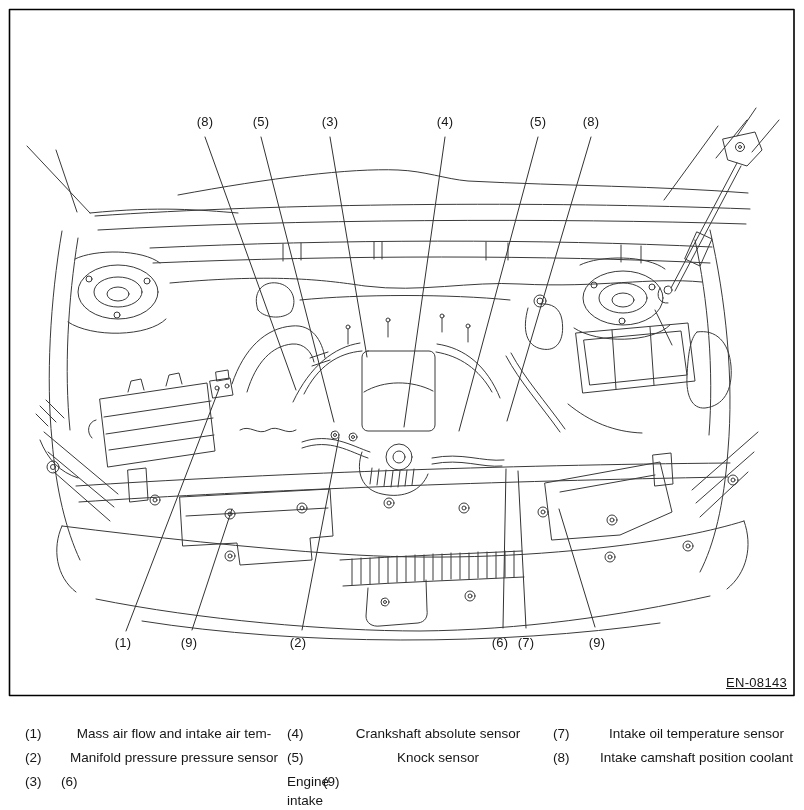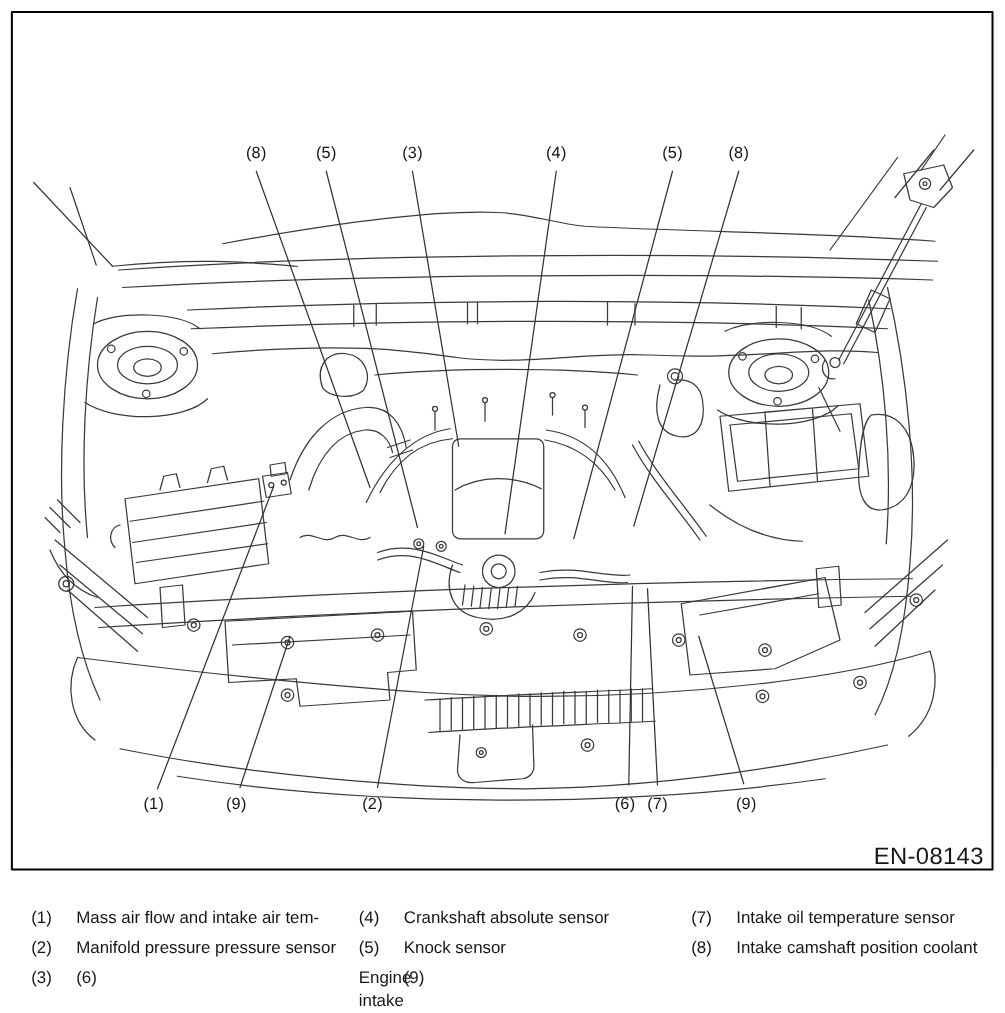--- a/index.html
+++ b/index.html
@@ -1,26 +1,26 @@
 <!DOCTYPE html>
 <html><head>
 <meta charset="utf-8">
 <style>
   html,body{margin:0;padding:0;background:#ffffff;}
   .page{position:relative;width:804px;height:810px;background:#fff;overflow:hidden;
         font-family:"Liberation Sans","DejaVu Sans",sans-serif;color:#161616;}
   .drawing-svg{position:absolute;left:0;top:0;}
   .callout{position:absolute;transform:translateX(-50%);font-size:13px;line-height:14px;
            color:#161616;white-space:nowrap;letter-spacing:0.2px;}
-  .diagram-code{position:absolute;right:17px;top:675px;font-size:19px;color:#161616;letter-spacing:0.3px;}
+  .diagram-code{position:absolute;right:17px;top:675px;font-size:13px;color:#161616;letter-spacing:0.3px;text-decoration:underline;}
   .legend{position:absolute;left:25px;top:724px;width:779px;display:grid;
           grid-template-columns:36px 226px 36px 230px 36px 215px;
           row-gap:5px;font-size:13.5px;line-height:19px;color:#161616;}
   .legend .num{white-space:nowrap;}
-  .legend .desc span{display:block;}
+  .legend .desc span{display:block;text-align:center;}
 </style>
 </head>
 <body>
 
 <div class="page">
 
   <svg class="drawing-svg" width="804" height="810" viewBox="0 0 804 810" fill="none" stroke="#3a3a3a" stroke-width="1" stroke-linecap="round" stroke-linejoin="round">
 
     <rect x="9.5" y="9.5" width="784.5" height="686" stroke="#000" stroke-width="1.6"></rect>
 

